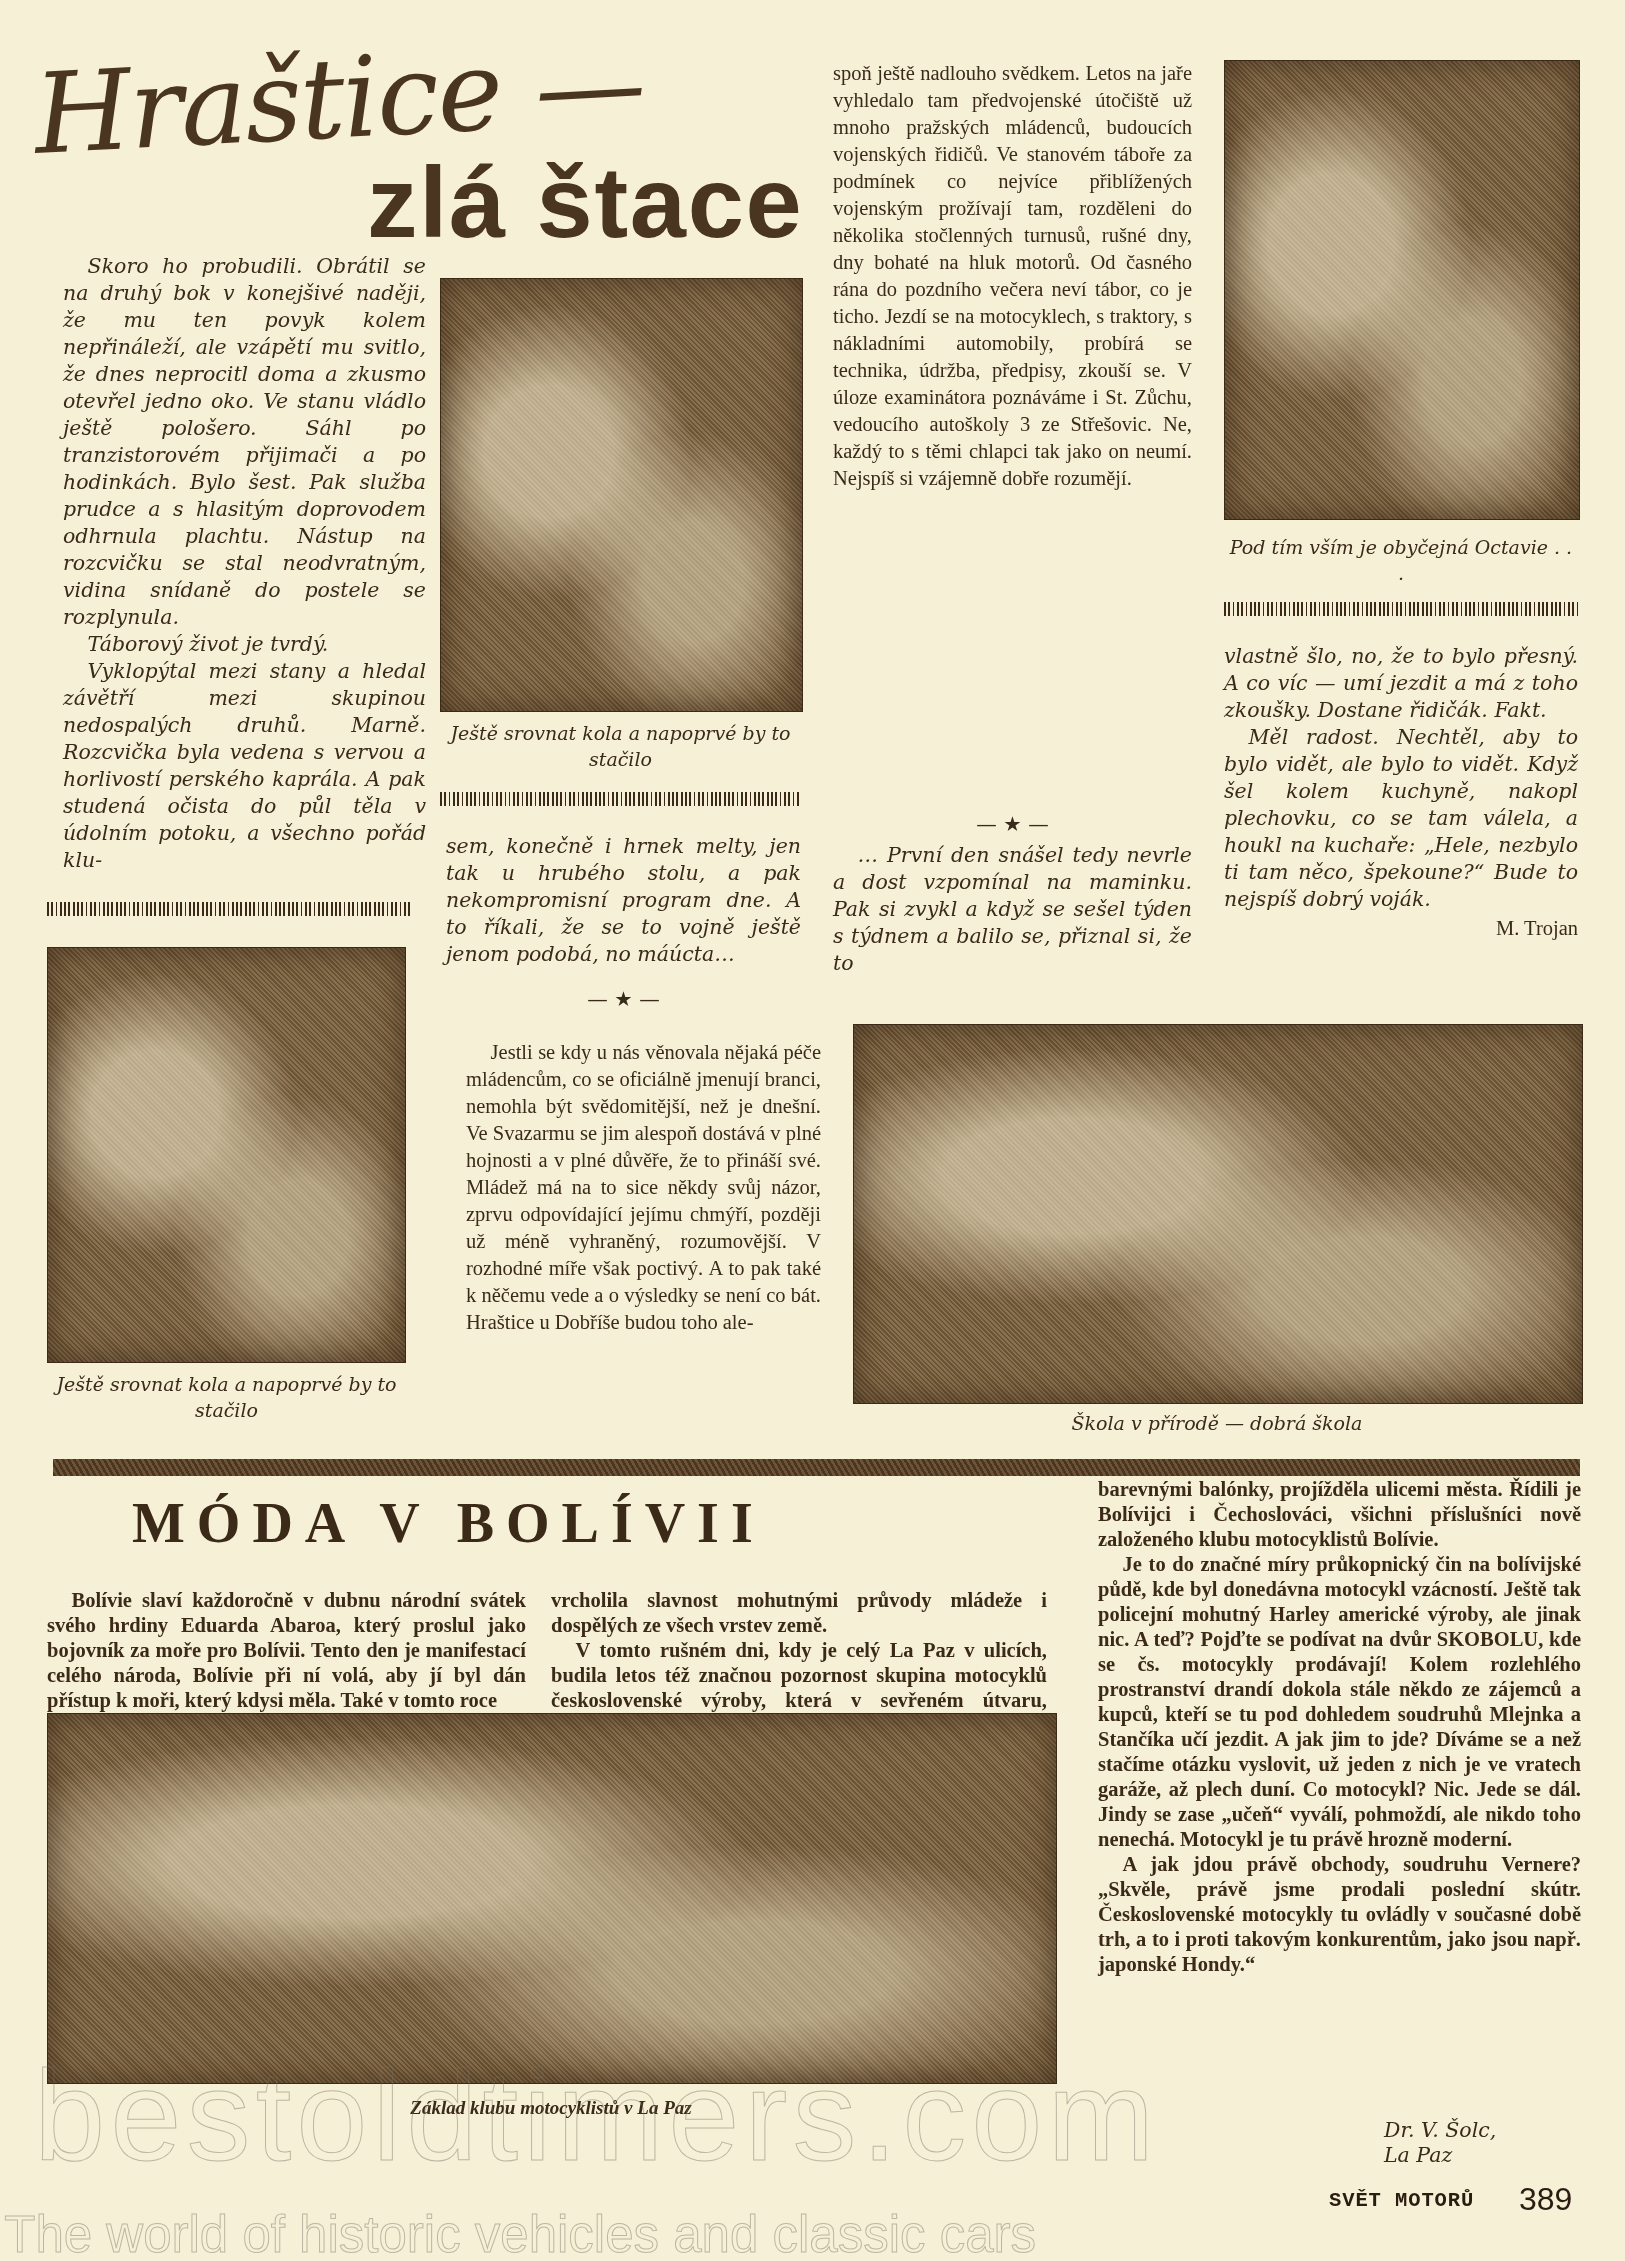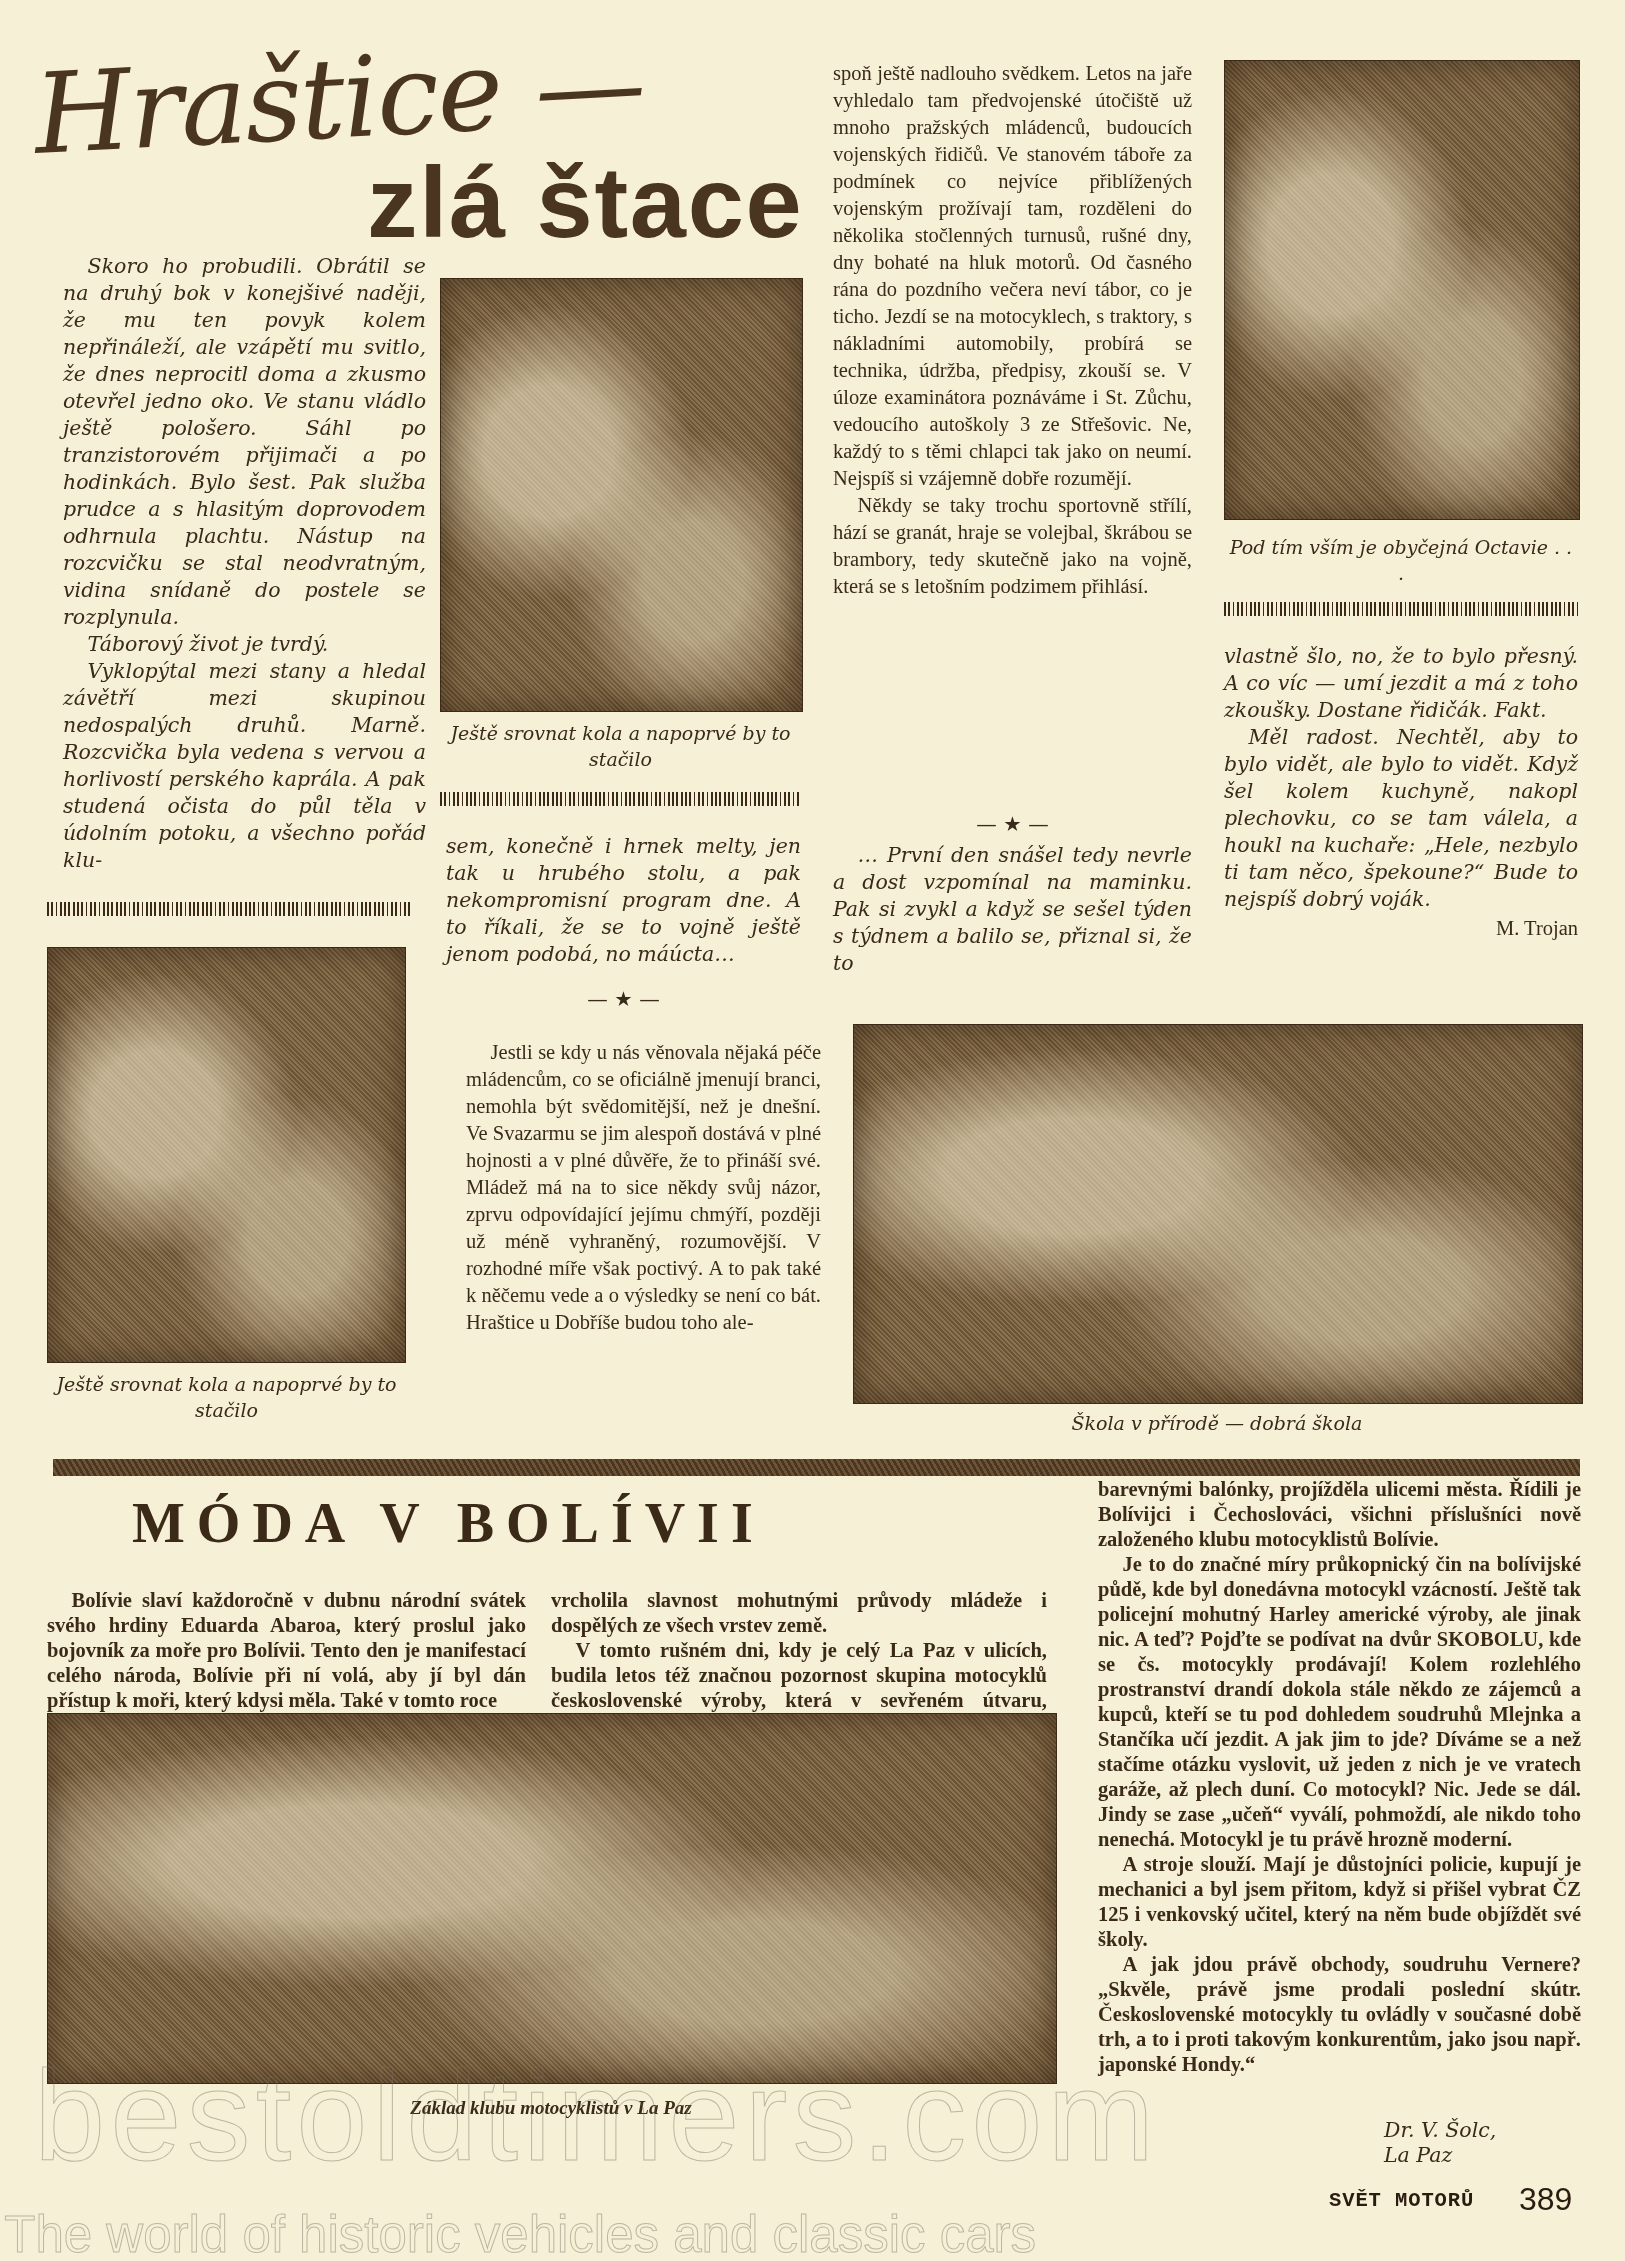--- a/index.html
+++ b/index.html
@@ -54,21 +54,20 @@
 <div class="abs col-text serif-it" style="left:446px;top:833px;width:355px;">
   <p class="noindent">sem, konečně i hrnek melty, jen tak u hrubého stolu, a pak nekompromisní program dne. A to říkali, že se to vojně ještě jenom podobá, no máúcta…</p>
 </div>
 <div class="star-sep" style="left:446px;top:987px;width:355px;">— ★ —</div>
 <div class="abs col-text serif" style="left:466px;top:1021px;width:355px;margin-top:18px;">
   <p>Jestli se kdy u nás věnovala nějaká péče mládencům, co se oficiálně jmenují branci, nemohla být svědomitější, než je dnešní. Ve Svazarmu se jim alespoň dostává v plné hojnosti a v plné důvěře, že to přináší své. Mládež má na to sice někdy svůj názor, zprvu odpovídající jejímu chmýří, později už méně vyhraněný, rozumovější. V rozhodné míře však poctivý. A to pak také k něčemu vede a o výsledky se není co bát. Hraštice u Dobříše budou toho ale-</p>
 </div>
 
 <div class="abs col-text serif" style="left:833px;top:60px;width:359px;">
   <p class="noindent">spoň ještě nadlouho svědkem. Letos na jaře vyhledalo tam předvojenské útočiště už mnoho pražských mládenců, budoucích vojenských řidičů. Ve stanovém táboře za podmínek co nejvíce přiblížených vojenským prožívají tam, rozděleni do několika stočlenných turnusů, rušné dny, dny bohaté na hluk motorů. Od časného rána do pozdního večera neví tábor, co je ticho. Jezdí se na motocyklech, s traktory, s nákladními automobily, probírá se technika, údržba, předpisy, zkouší se. V úloze examinátora poznáváme i St. Zůchu, vedoucího autoškoly 3 ze Střešovic. Ne, každý to s těmi chlapci tak jako on neumí. Nejspíš si vzájemně dobře rozumějí.</p>
-  <p>Někdy se taky trochu sportovně střílí, hází se granát, hraje se volejbal, škrábou se brambory, tedy skutečně jako na vojně, která se s letošním podzimem přihlásí.</p>
 </div>
 <div class="star-sep" style="left:833px;top:812px;width:359px;">— ★ —</div>
 <div class="abs col-text serif-it" style="left:833px;top:842px;width:359px;">
   <p>… První den snášel tedy nevrle a dost vzpomínal na maminku. Pak si zvykl a když se sešel týden s týdnem a balilo se, přiznal si, že to</p>
 </div>
 
 <div class="photo" style="left:1224px;top:60px;width:354px;height:458px;"></div>
 <div class="caption" style="left:1224px;top:534px;width:354px;">Pod tím vším je obyčejná Octavie . . .</div>
 <div class="hatch" style="left:1224px;top:602px;width:354px;"></div>
 
@@ -93,21 +92,20 @@
   <p class="noindent">vrcholila slavnost mohutnými průvody mládeže i dospělých ze všech vrstev země.</p>
   <p>V tomto rušném dni, kdy je celý La Paz v ulicích, budila letos též značnou pozornost skupina motocyklů československé výroby, která v sevřeném útvaru, ozdobena</p>
 </div>
 
 <div class="photo" style="left:47px;top:1713px;width:1008px;height:369px;"></div>
 <div class="caption" style="left:47px;top:2095px;width:1008px;font-family:'Liberation Serif',serif;font-weight:bold;">Základ klubu motocyklistů v La Paz</div>
 
 <div class="abs bold-text" style="left:1098px;top:1477px;width:483px;">
   <p class="noindent">barevnými balónky, projížděla ulicemi města. Řídili je Bolívijci i Čechoslováci, všichni příslušníci nově založeného klubu motocyklistů Bolívie.</p>
   <p>Je to do značné míry průkopnický čin na bolívijské půdě, kde byl donedávna motocykl vzácností. Ještě tak policejní mohutný Harley americké výroby, ale jinak nic. A teď? Pojďte se podívat na dvůr SKOBOLU, kde se čs. motocykly prodávají! Kolem rozlehlého prostranství drandí dokola stále někdo ze zájemců a kupců, kteří se tu pod dohledem soudruhů Mlejnka a Stančíka učí jezdit. A jak jim to jde? Díváme se a než stačíme otázku vyslovit, už jeden z nich je ve vratech garáže, až plech duní. Co motocykl? Nic. Jede se dál. Jindy se zase „učeň“ vyválí, pohmoždí, ale nikdo toho nenechá. Motocykl je tu právě hrozně moderní.</p>
-  <p>A stroje slouží. Mají je důstojníci policie, kupují je mechanici a byl jsem přitom, když si přišel vybrat ČZ 125 i venkovský učitel, který na něm bude objíždět své školy.</p>
   <p>A jak jdou právě obchody, soudruhu Vernere? „Skvěle, právě jsme prodali poslední skútr. Československé motocykly tu ovládly v současné době trh, a to i proti takovým konkurentům, jako jsou např. japonské Hondy.“</p>
 </div>
 <div class="abs sig" style="left:1384px;top:2118px;width:197px;text-align:left;font-size:20.5px;line-height:25px;">
   <div>Dr. V. Šolc,</div>
   <div>La Paz</div>
 </div>
 
 <div class="watermark" style="left:34px;top:2042px;font-size:128px;letter-spacing:5.1px;">bestoldtimers.com</div>
 <div class="watermark" style="left:4.3px;top:2205px;font-size:51px;">The world of historic vehicles and classic cars</div>
 

